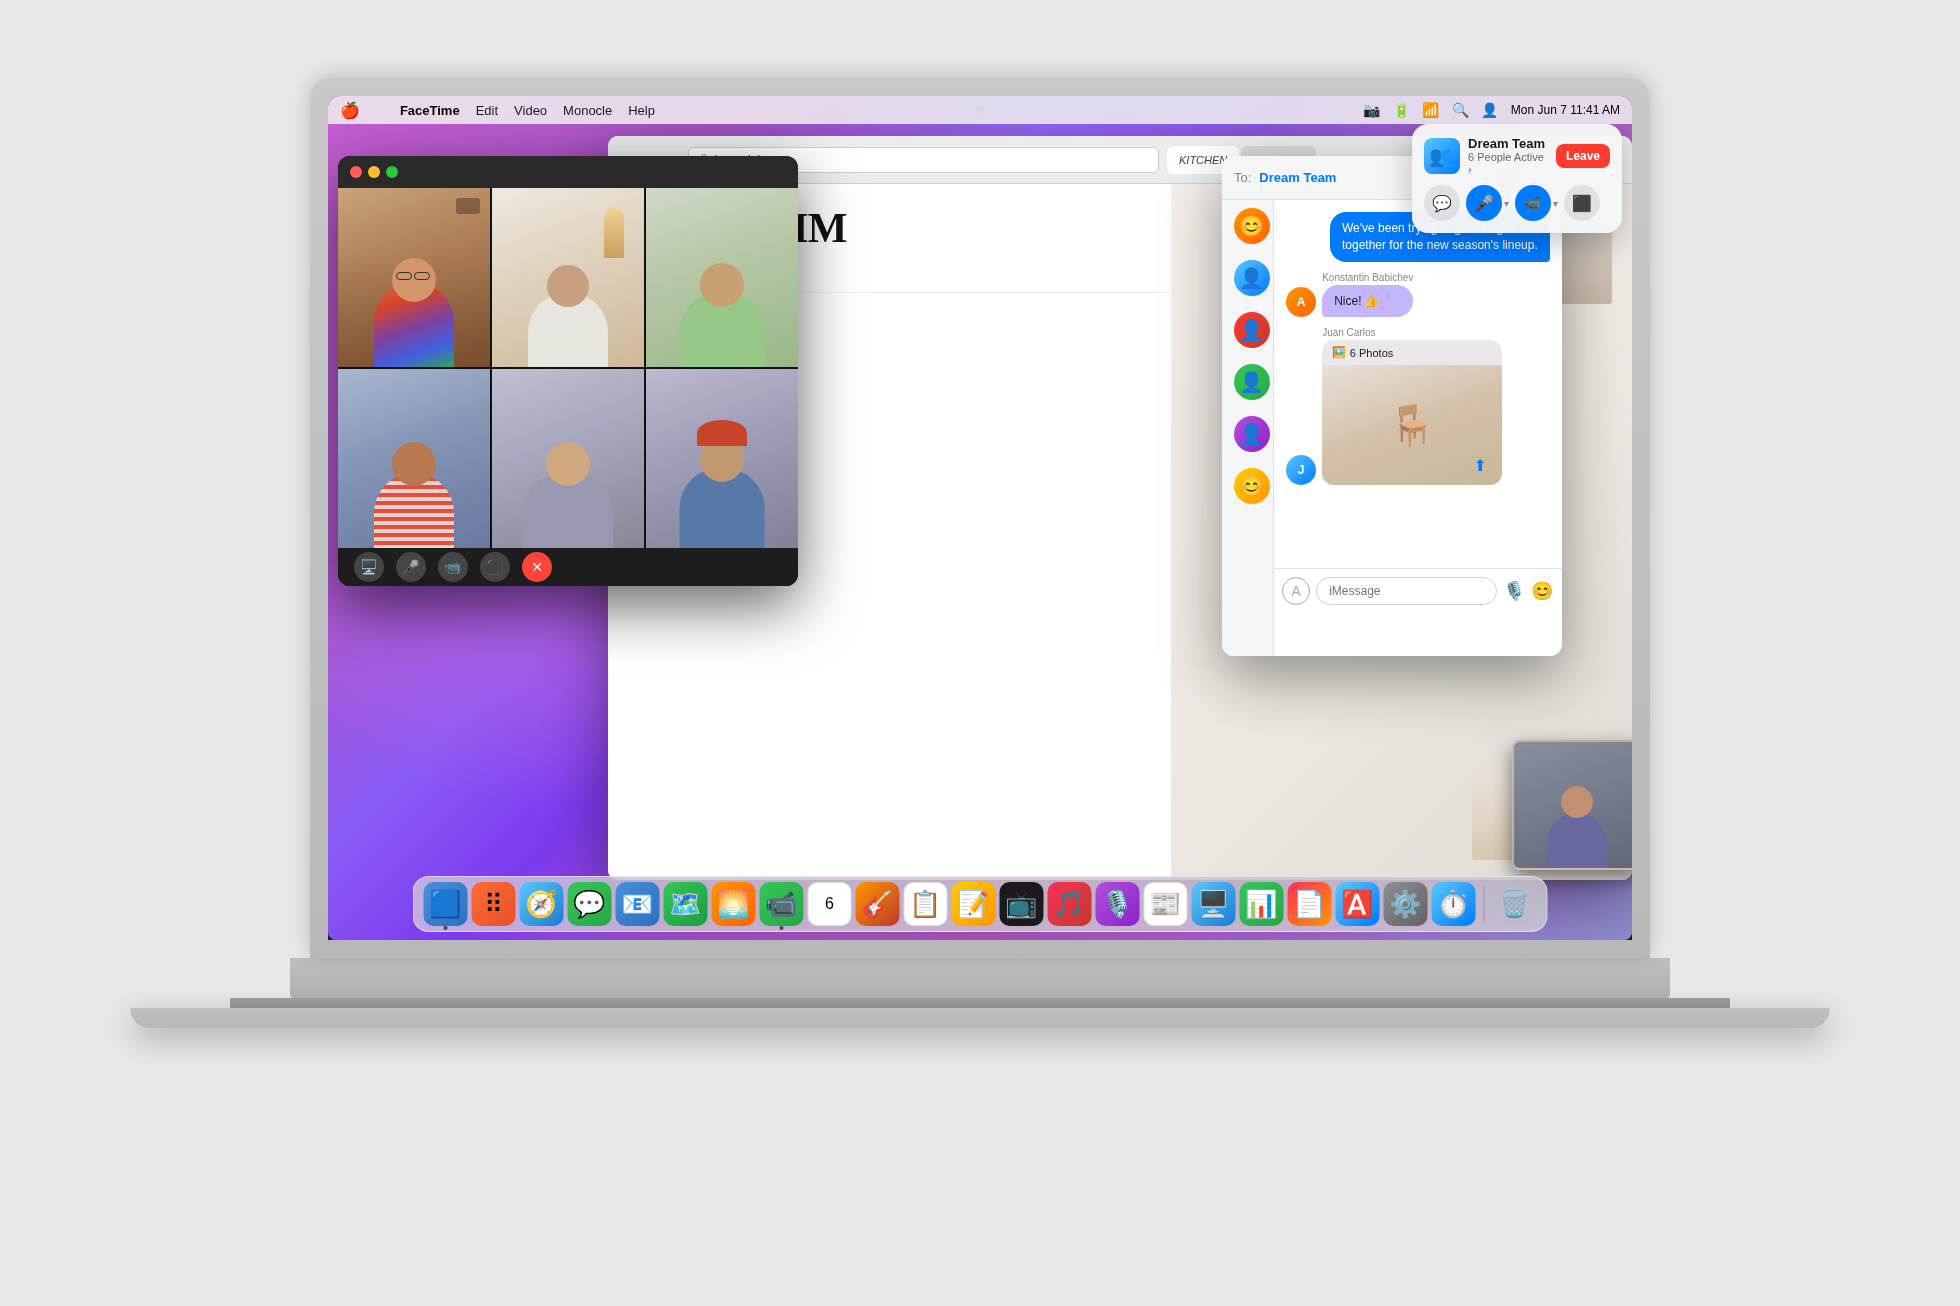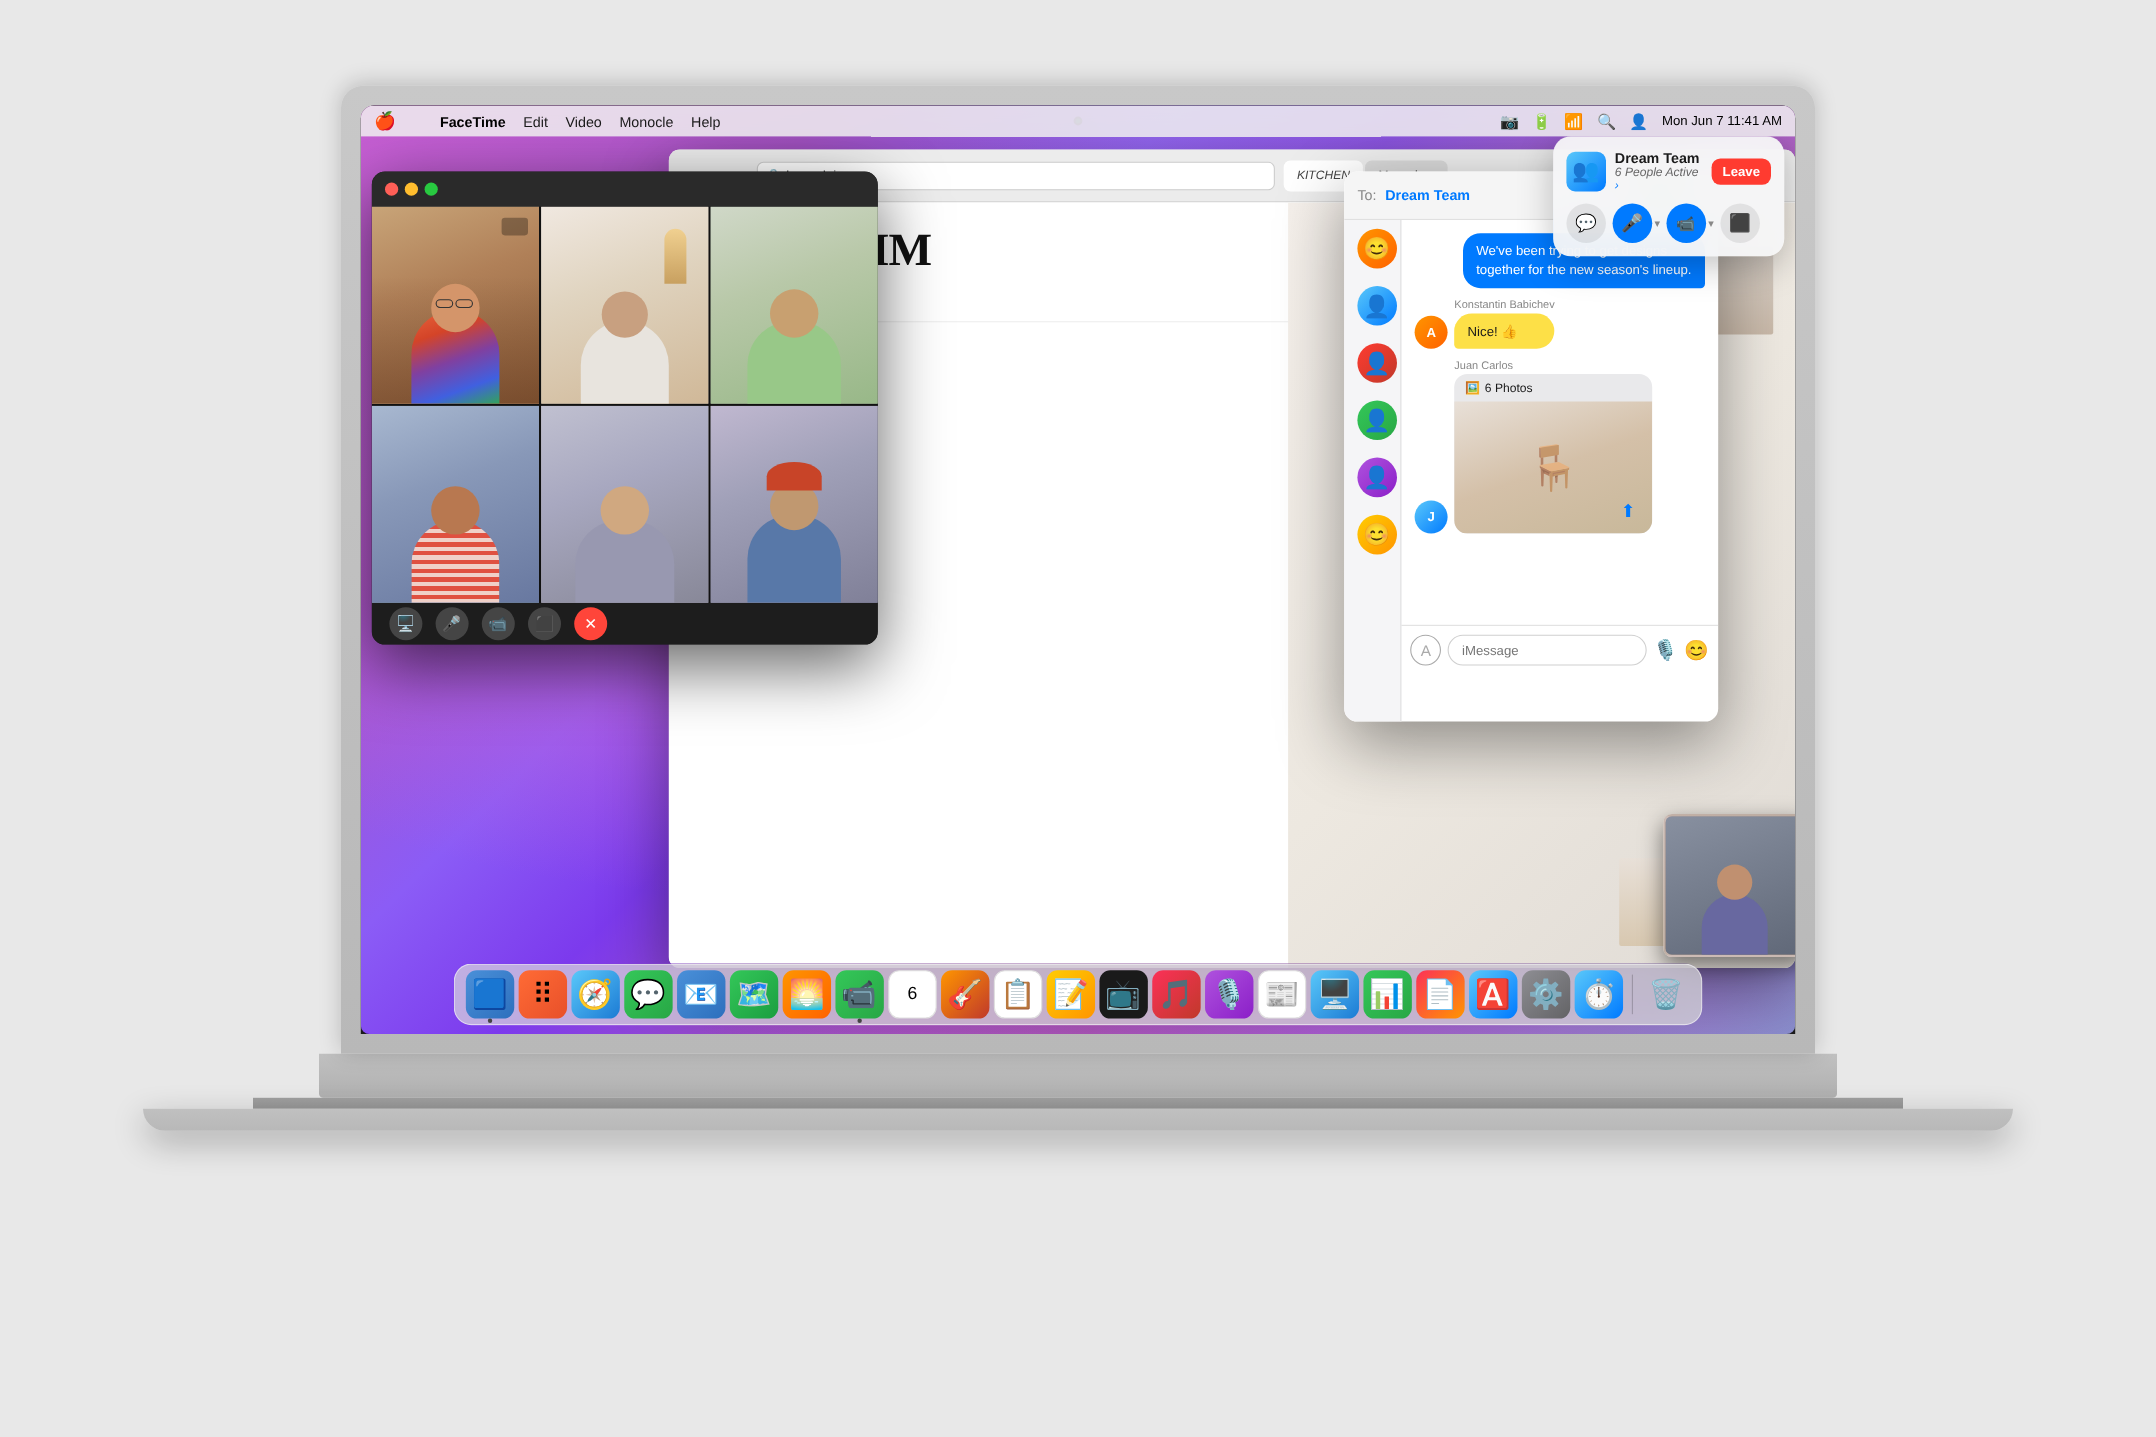--- a/index.html
+++ b/index.html
@@ -465,21 +465,21 @@
       border-radius: 50%;
       flex-shrink: 0;
       display: flex;
       align-items: center;
       justify-content: center;
       font-size: 16px;
       background: linear-gradient(135deg, #ff9500, #ff6200);
     }
 
     .msg-bubble-left {
-      background: #fde047;
+      background: #c4b5fd;
       color: #1a1a1a;
       border-radius: 16px 16px 16px 4px;
       padding: 8px 12px;
       font-size: 12px;
       max-width: 200px;
       line-height: 1.4;
     }
 
     .msg-sender-name {
       font-size: 10px;
@@ -605,21 +605,20 @@
 
     .shareplay-title {
       font-size: 13px;
       font-weight: 700;
       color: #1a1a1a;
     }
 
     .shareplay-subtitle {
       font-size: 11px;
       color: #666;
-      font-style: italic;
     }
 
     .shareplay-subtitle a {
       color: #007aff;
       text-decoration: none;
     }
 
     .leave-btn {
       background: #ff3b30;
       color: white;

